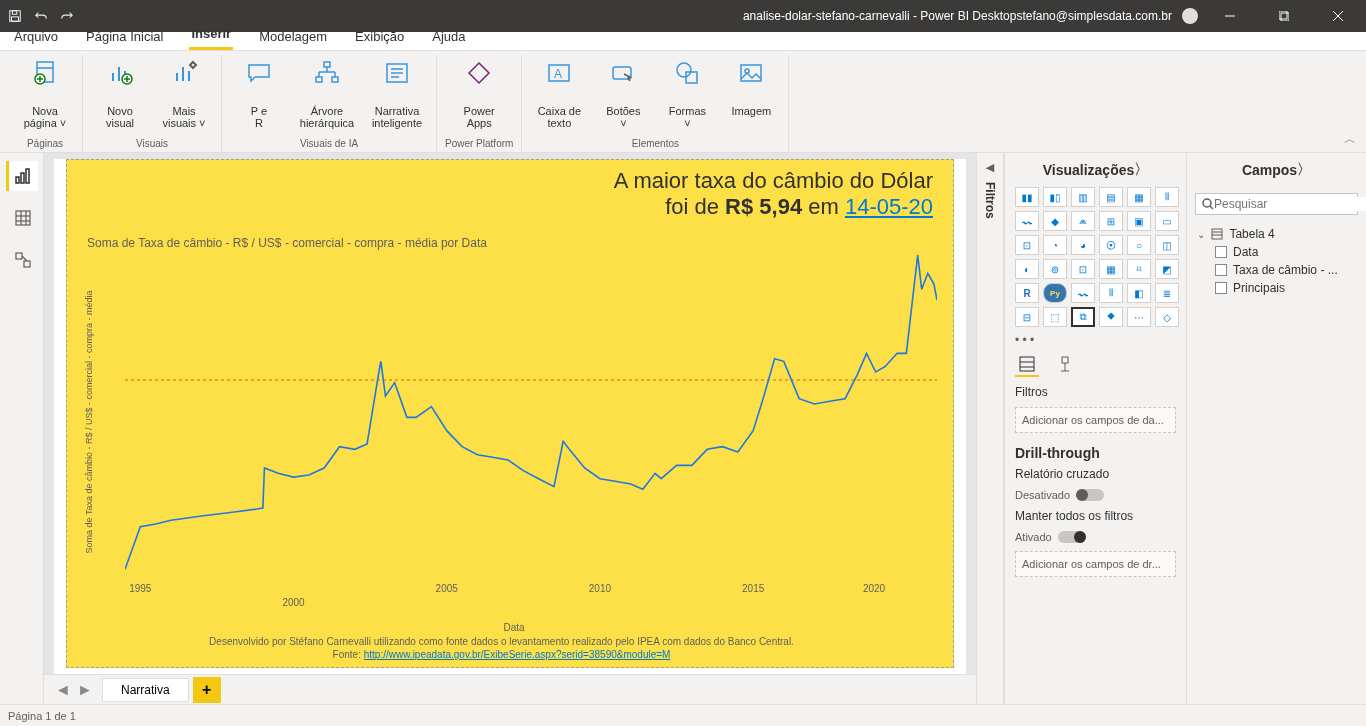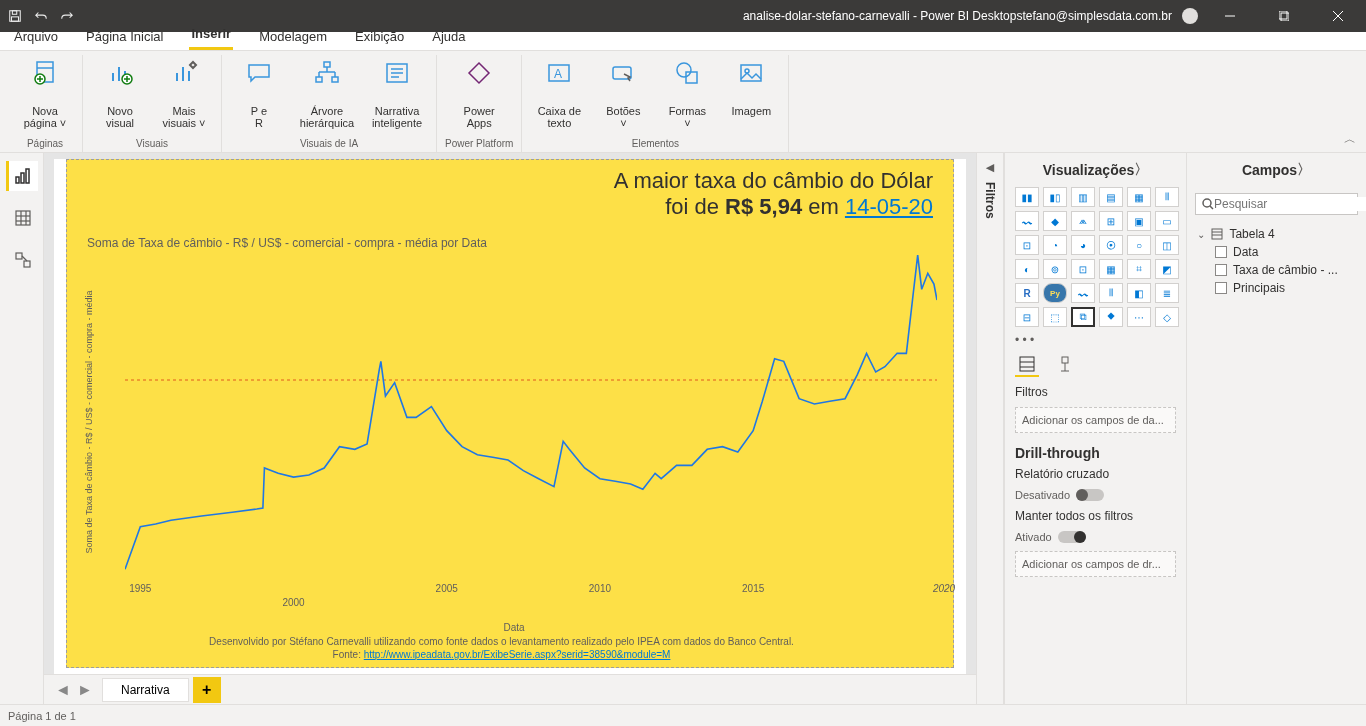--- a/index.html
+++ b/index.html
@@ -357,21 +357,21 @@
                 <line x1="0" y1="128" x2="812" y2="128" stroke="#c00" stroke-width="1" stroke-dasharray="3,3" opacity="0.6"></line>
                 <polyline points="0,317.3333333333333 15.320754716981131,274.6666666666667 30.641509433962263,272 45.9622641509434,268.26666666666665 76.60377358490567,264 107.24528301886792,260.26666666666665 131.75849056603633,257.06666666666666 137.88679245283018,256 139.41886792452692,216 153.20754716981133,221.33333333333331 168.52830188679246,225.06666666666666 183.8490566037736,222.93333333333334 199.16981132075472,216 214.49056603773585,194.66666666666669 229.81132075471697,197.33333333333334 242.06792452830467,192 254.32452830188538,117.33333333333334 255.8566037735821,109.33333333333334 260.45283018867923,144.00000000000003 269.6452830188665,130.66666666666666 281.9018867924542,165.33333333333334 291.0943396226415,165.33333333333334 306.41509433962267,154.66666666666666 321.7358490566038,178.66666666666669 337.0566037735849,194.66666666666669 352.37735849056605,202.66666666666666 367.6981132075472,205.33333333333331 383.0188679245283,208 398.33962264150944,218.66666666666669 413.66037735849056,226.66666666666666 428.9811320754717,234.66666666666669 438.173584905659,189.33333333333331 444.3018867924528,197.33333333333334 459.62264150943395,216 474.9433962264151,226.66666666666666 490.2641509433962,229.33333333333334 505.58490566037733,232 517.841509433965,237.33333333333331 530.0981132075458,221.33333333333331 536.2264150943396,226.66666666666666 551.5471698113207,213.33333333333334 566.8679245283018,213.33333333333334 582.188679245283,197.33333333333334 597.5094339622641,194.66666666666669 612.8301886792453,200 628.1509433962265,178.66666666666669 637.3433962264137,149.33333333333334 649.6000000000014,106.66666666666669 658.7924528301887,109.33333333333334 674.1132075471698,146.66666666666669 689.433962264151,152 704.7547169811321,149.33333333333334 720.0754716981132,146.66666666666669 732.3320754717009,122.66666666666666 741.5245283018882,101.33333333333337 750.7169811320755,120 759.9094339622627,114.66666666666666 772.1660377358504,101.33333333333337 781.3584905660377,101.33333333333337 787.4867924528315,48 792.6958490566004,3.1999999999999886 796.6792452830189,37.33333333333337 802.8075471698127,21.33333333333337 808.9358490566066,32 812,48" fill="none" stroke="#1f77e4" stroke-width="1.6"></polyline>
               </svg>
             </div>
           <div class="xaxis" id="xaxis">
               <span style="position: absolute; left: 15.3208px;">1995</span>
               <span style="position: absolute; left: 168.528px; margin-top: 14px;">2000</span>
               <span style="position: absolute; left: 321.736px;">2005</span>
               <span style="position: absolute; left: 474.943px;">2010</span>
               <span style="position: absolute; left: 628.151px;">2015</span>
-              <span style="position: absolute; left: 819px; font-style: italic;">2020</span>
+              <span style="position: absolute; left: 749px;">2020</span>
             </div>
           <div class="xaxistitle">Data</div>
         </div>
         <div class="footer">
           <div>Desenvolvido por Stéfano Carnevalli utilizando como fonte dados o levantamento realizado pelo IPEA com dados do Banco Central.</div>
           <div><span>Fonte: </span><a href="#">http://www.ipeadata.gov.br/ExibeSerie.aspx?serid=38590&amp;module=M</a></div>
         </div>
       </div>
     </div>
     <div class="tabs">

